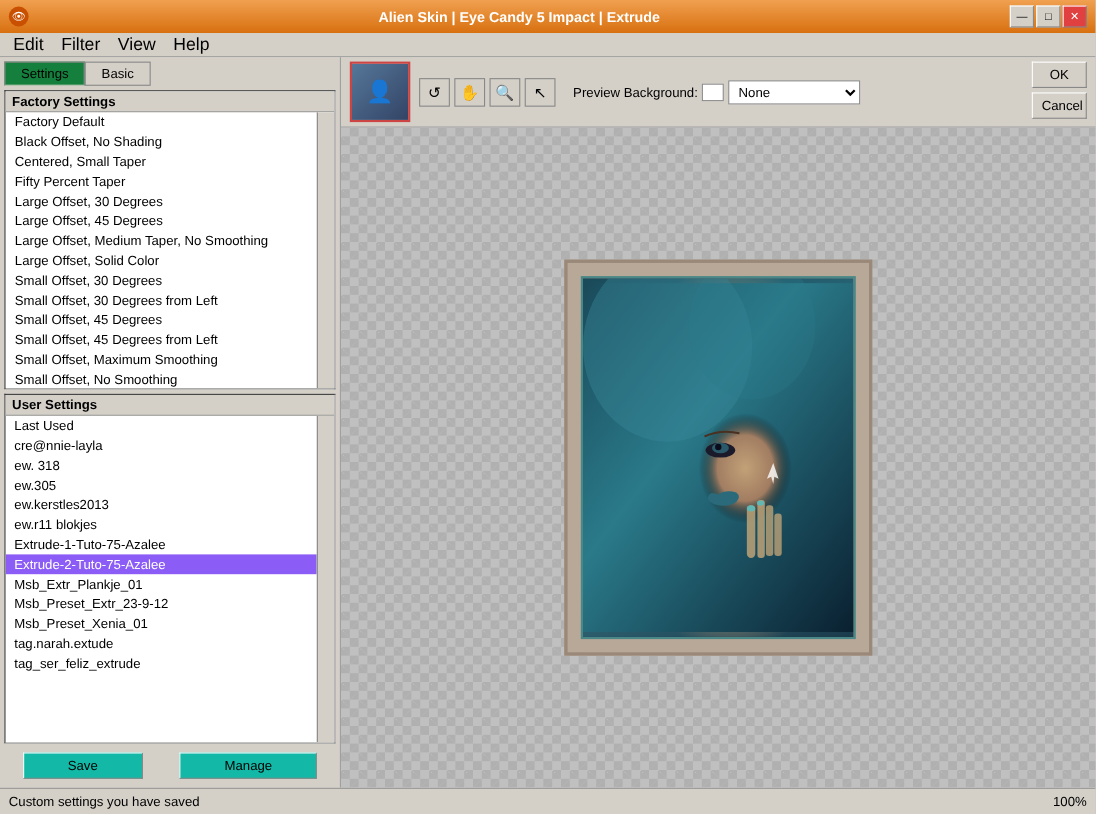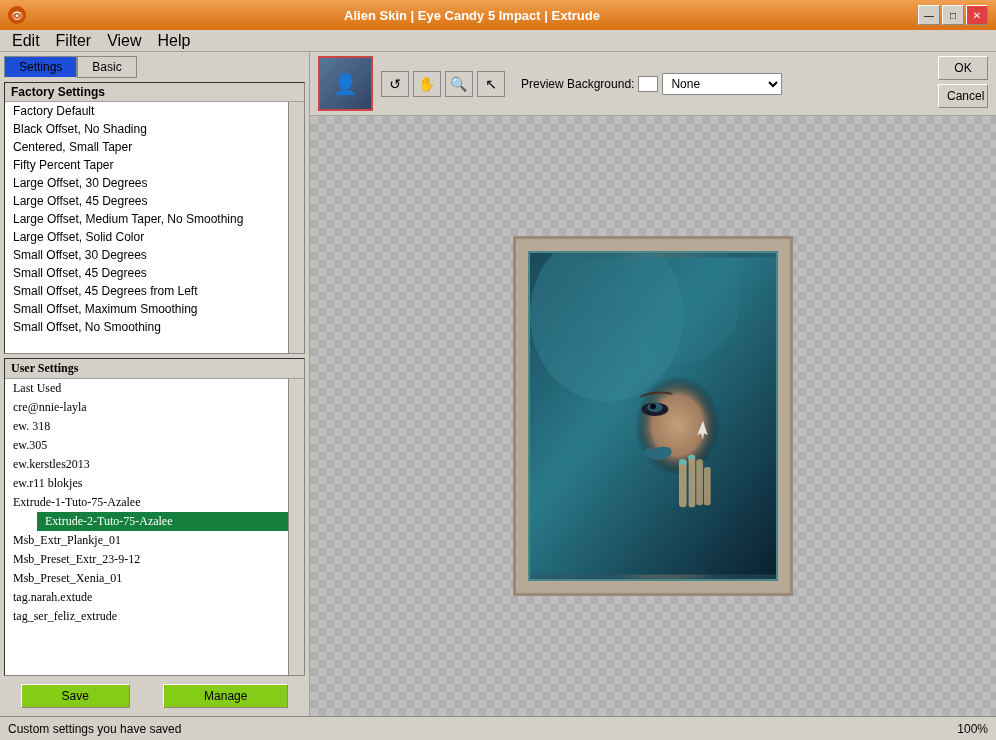--- a/index.html
+++ b/index.html
@@ -77,21 +77,21 @@
       margin-bottom: 4px;
     }
     .tab {
       padding: 3px 14px;
       border: 1px solid #888;
       background: #d4d0c8;
       cursor: pointer;
       font-size: 12px;
     }
     .tab.active {
-      background: #1d4ed8;
+      background: #15803d;
       border-bottom: 1px solid #d4d0c8;
       position: relative;
       z-index: 1;
     }
     .list-section {
       background: white;
       border: 1px inset #888;
       flex: 1;
       overflow: hidden;
       display: flex;
@@ -111,35 +111,35 @@
       flex: 1;
       overflow-y: scroll;
       overflow-x: hidden;
     }
     .list-item {
       padding: 2px 8px;
       cursor: pointer;
       white-space: nowrap;
       font-size: 12px;
     }
-    .list-item.selected { background: #15803d; color: white; margin-left: 32px; }
+    .list-item.selected { background: #8b5cf6; color: white; }
     .scrollbar-track {
       width: 16px;
       background: #d4d0c8;
       border-left: 1px solid #888;
     }
     .bottom-buttons {
       display: flex;
       justify-content: space-around;
       margin-top: 4px;
       padding: 4px 0;
     }
     .btn {
       padding: 4px 40px;
-      background: #84cc16;
+      background: #14b8a6;
       border: 1px solid #888;
       border-top-color: #fff;
       border-left-color: #fff;
       cursor: pointer;
       font-size: 12px;
       min-width: 70px;
       text-align: center;
     }
     .right-panel {
       flex: 1;
@@ -311,30 +311,31 @@
         <div class="list-container" id="factory-list">
             <div class="list-item">Factory Default</div>
             <div class="list-item">Black Offset, No Shading</div>
             <div class="list-item">Centered, Small Taper</div>
             <div class="list-item">Fifty Percent Taper</div>
             <div class="list-item">Large Offset, 30 Degrees</div>
             <div class="list-item">Large Offset, 45 Degrees</div>
             <div class="list-item">Large Offset, Medium Taper, No Smoothing</div>
             <div class="list-item">Large Offset, Solid Color</div>
             <div class="list-item">Small Offset, 30 Degrees</div>
+            <div class="list-item">Small Offset, 30 Degrees from Left</div>
             <div class="list-item">Small Offset, 45 Degrees</div>
             <div class="list-item">Small Offset, 45 Degrees from Left</div>
             <div class="list-item">Small Offset, Maximum Smoothing</div>
             <div class="list-item">Small Offset, No Smoothing</div>
           </div>
         <div class="scrollbar-track"></div>
       </div>
     </div>
 
-    <div class="list-section" style="flex: 1.4; margin-top: 4px; font-family: Liberation Serif, serif;">
+    <div class="list-section" style="flex: 1.4; margin-top: 4px;">
       <div class="section-header">User Settings</div>
       <div class="list-wrap">
         <div class="list-container" id="user-list">
             <div class="list-item">Last Used</div>
             <div class="list-item">cre@nnie-layla</div>
             <div class="list-item">ew. 318</div>
             <div class="list-item">ew.305</div>
             <div class="list-item">ew.kerstles2013</div>
             <div class="list-item">ew.r11 blokjes</div>
             <div class="list-item">Extrude-1-Tuto-75-Azalee</div>

